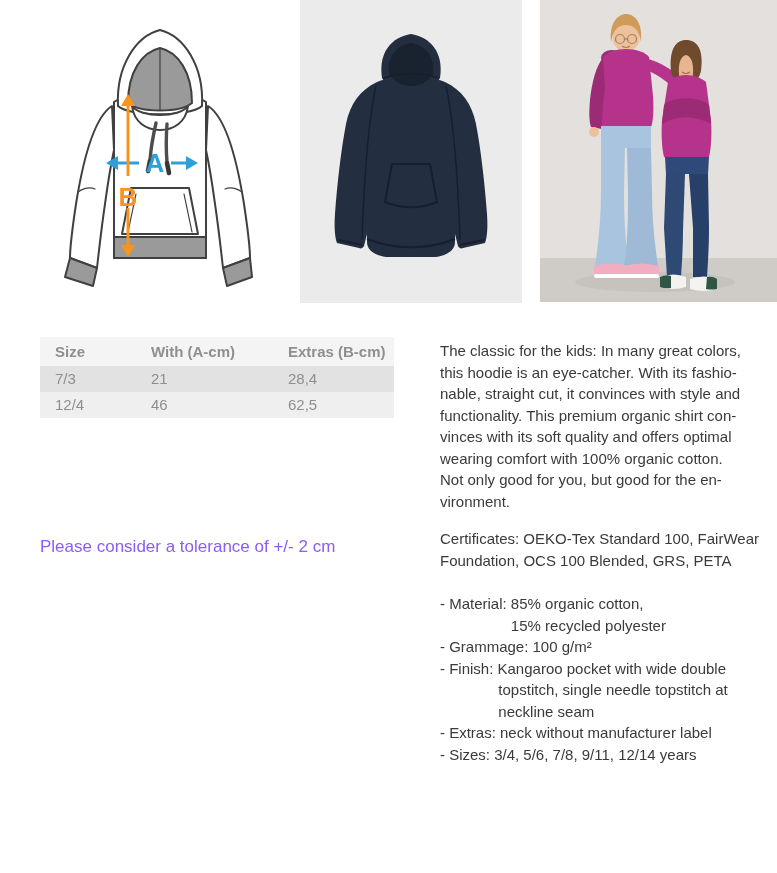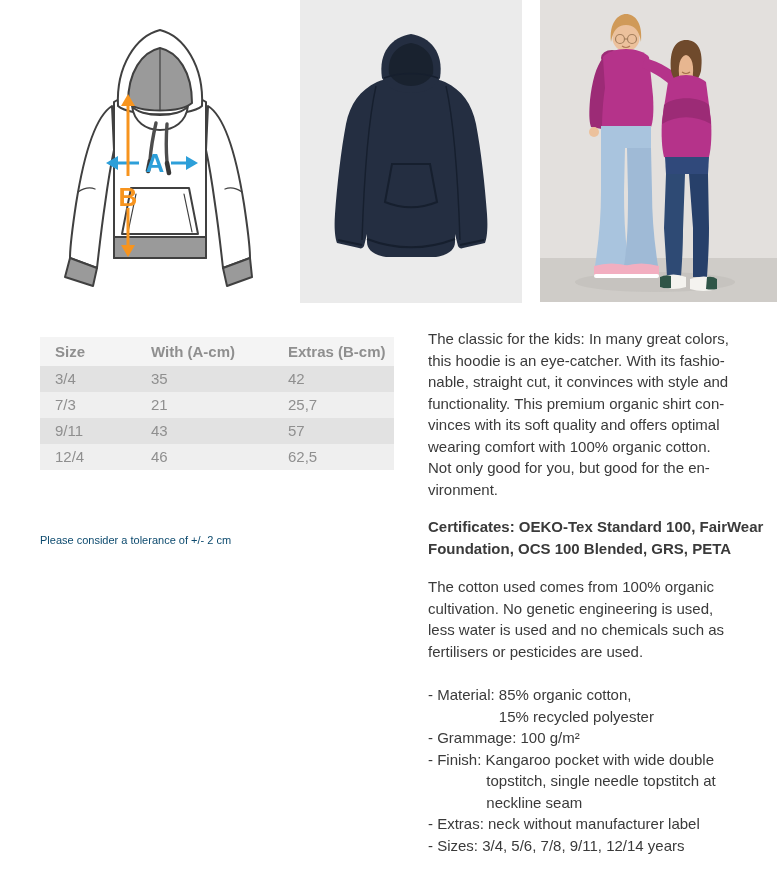--- a/index.html
+++ b/index.html
@@ -29,30 +29,30 @@
     padding:4px 0 4px 15px;line-height:21px;white-space:nowrap;
   }
   .size-table td{
     padding:0 0 0 15px;height:26px;line-height:26px;white-space:nowrap;
   }
   .size-table tbody tr:nth-child(odd) td{background:#e2e2e2;}
   .size-table tbody tr:nth-child(even) td{background:#efefef;}
 
   .tolerance{
     position:absolute;left:40px;top:519px;
-    font-size:11px;color:#0c4a6e;line-height:21px;
+    font-size:17px;color:#8b5cf6;line-height:21px;
   }
 
   
   .description{
     position:absolute;left:424px;top:324px;width:352px;
     font-size:15px;line-height:21.5px;color:#3a3a3a;
   }
-  .description p{margin:4px;white-space:pre-wrap;}
-  .description p.certificates{margin-top:16px;font-weight:bold;}
+  .description p{margin:16px;white-space:pre-wrap;}
+  .description p.certificates{margin-top:16px;}
   .description p.cotton{margin-top:17px;}
   .description p.details{margin-top:22px;}
 
   svg{display:block;}
 </style>
 </head>
 <body>
 
 <figure class="panel" id="diagram-panel">
   <svg width="240" height="285" viewBox="0 0 240 285">
@@ -182,33 +182,23 @@
     </colgroup>
   <thead>
     <tr>
       <th>Size</th>
       <th>With (A-cm)</th>
       <th>Extras (B-cm)</th>
     </tr>
   </thead>
   <tbody>
     <tr>
-      <td>3/4</td>
-      <td>35</td>
-      <td>42</td>
-    </tr>
-    <tr>
       <td>7/3</td>
       <td>21</td>
-      <td>25,7</td>
-    </tr>
-    <tr>
-      <td>9/11</td>
-      <td>43</td>
-      <td>57</td>
+      <td>28,4</td>
     </tr>
     <tr>
       <td>12/4</td>
       <td>46</td>
       <td>62,5</td>
     </tr>
   </tbody>
 </table>
 
 <p class="tolerance">Please consider a tolerance of +/- 2 cm</p>
@@ -217,24 +207,20 @@
   <p class="intro">The classic for the kids: In many great colors,
 this hoodie is an eye-catcher. With its fashio-
 nable, straight cut, it convinces with style and
 functionality. This premium organic shirt con-
 vinces with its soft quality and offers optimal
 wearing comfort with 100% organic cotton.
 Not only good for you, but good for the en-
 vironment.</p>
   <p class="certificates">Certificates: OEKO-Tex Standard 100, FairWear
 Foundation, OCS 100 Blended, GRS, PETA</p>
-  <p class="cotton">The cotton used comes from 100% organic
-cultivation. No genetic engineering is used,
-less water is used and no chemicals such as
-fertilisers or pesticides are used.</p>
   <p class="details">- Material: 85% organic cotton,
                  15% recycled polyester
 - Grammage: 100 g/m²
 - Finish: Kangaroo pocket with wide double
               topstitch, single needle topstitch at
               neckline seam
 - Extras: neck without manufacturer label
 - Sizes: 3/4, 5/6, 7/8, 9/11, 12/14 years</p>
 </div>
 

